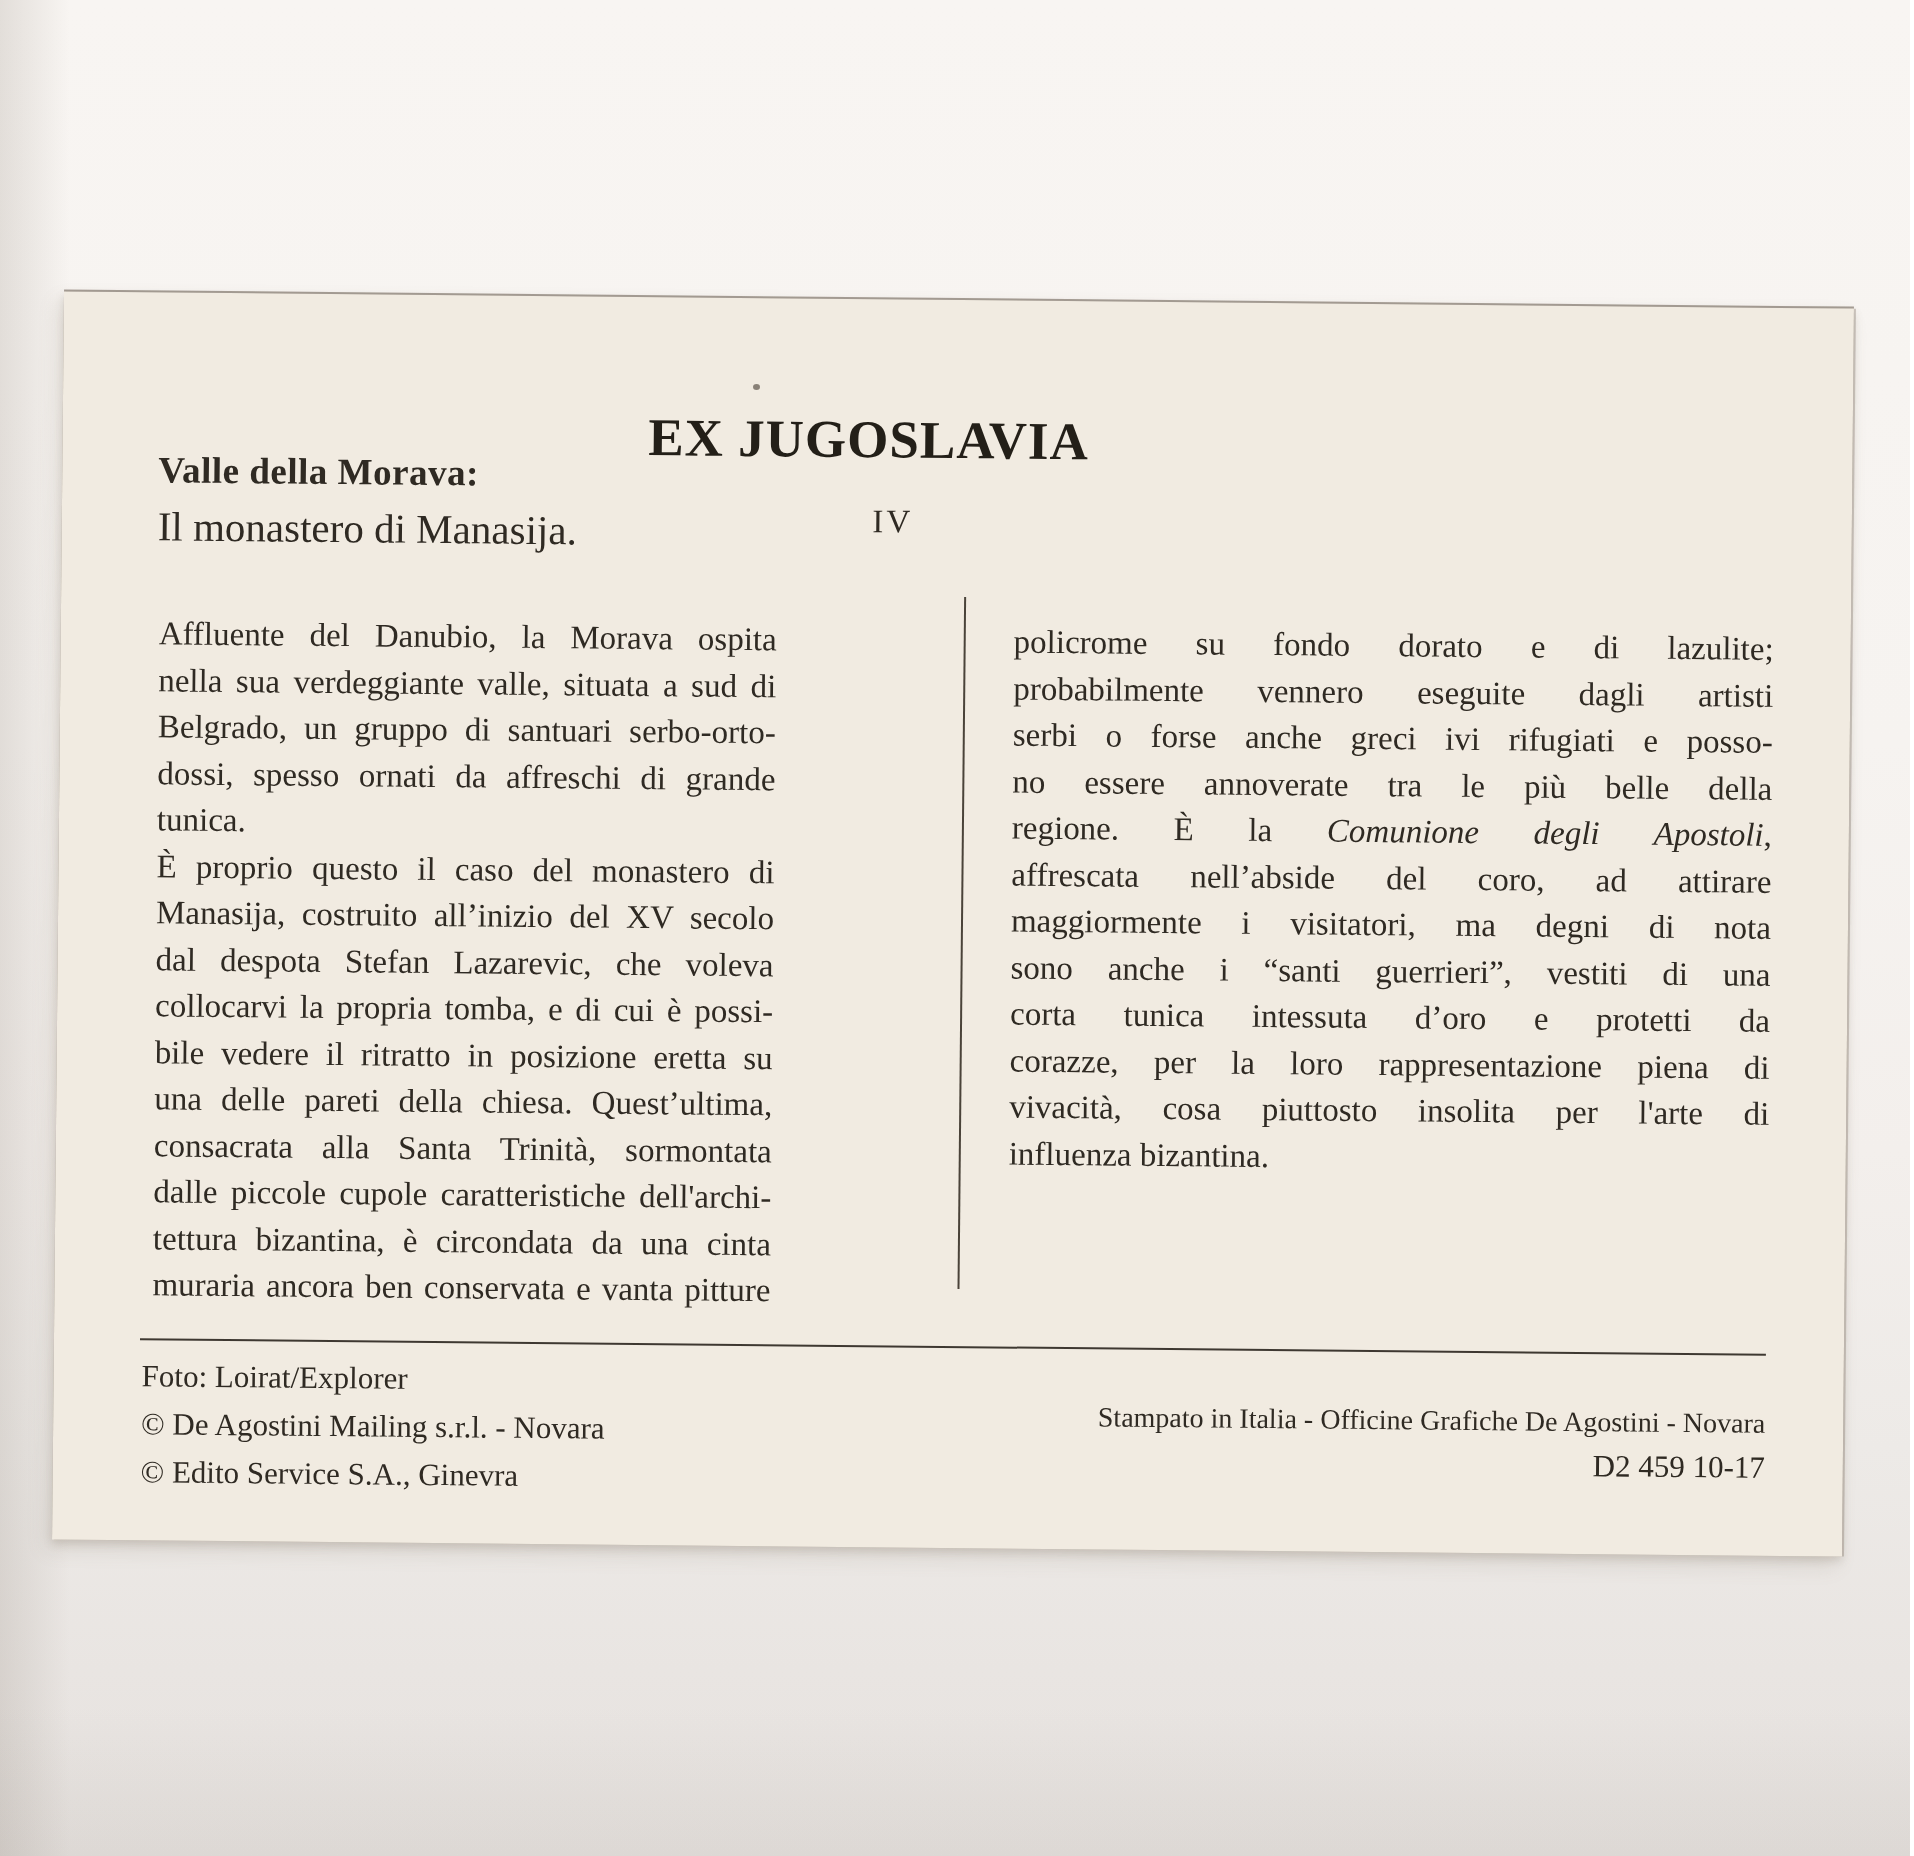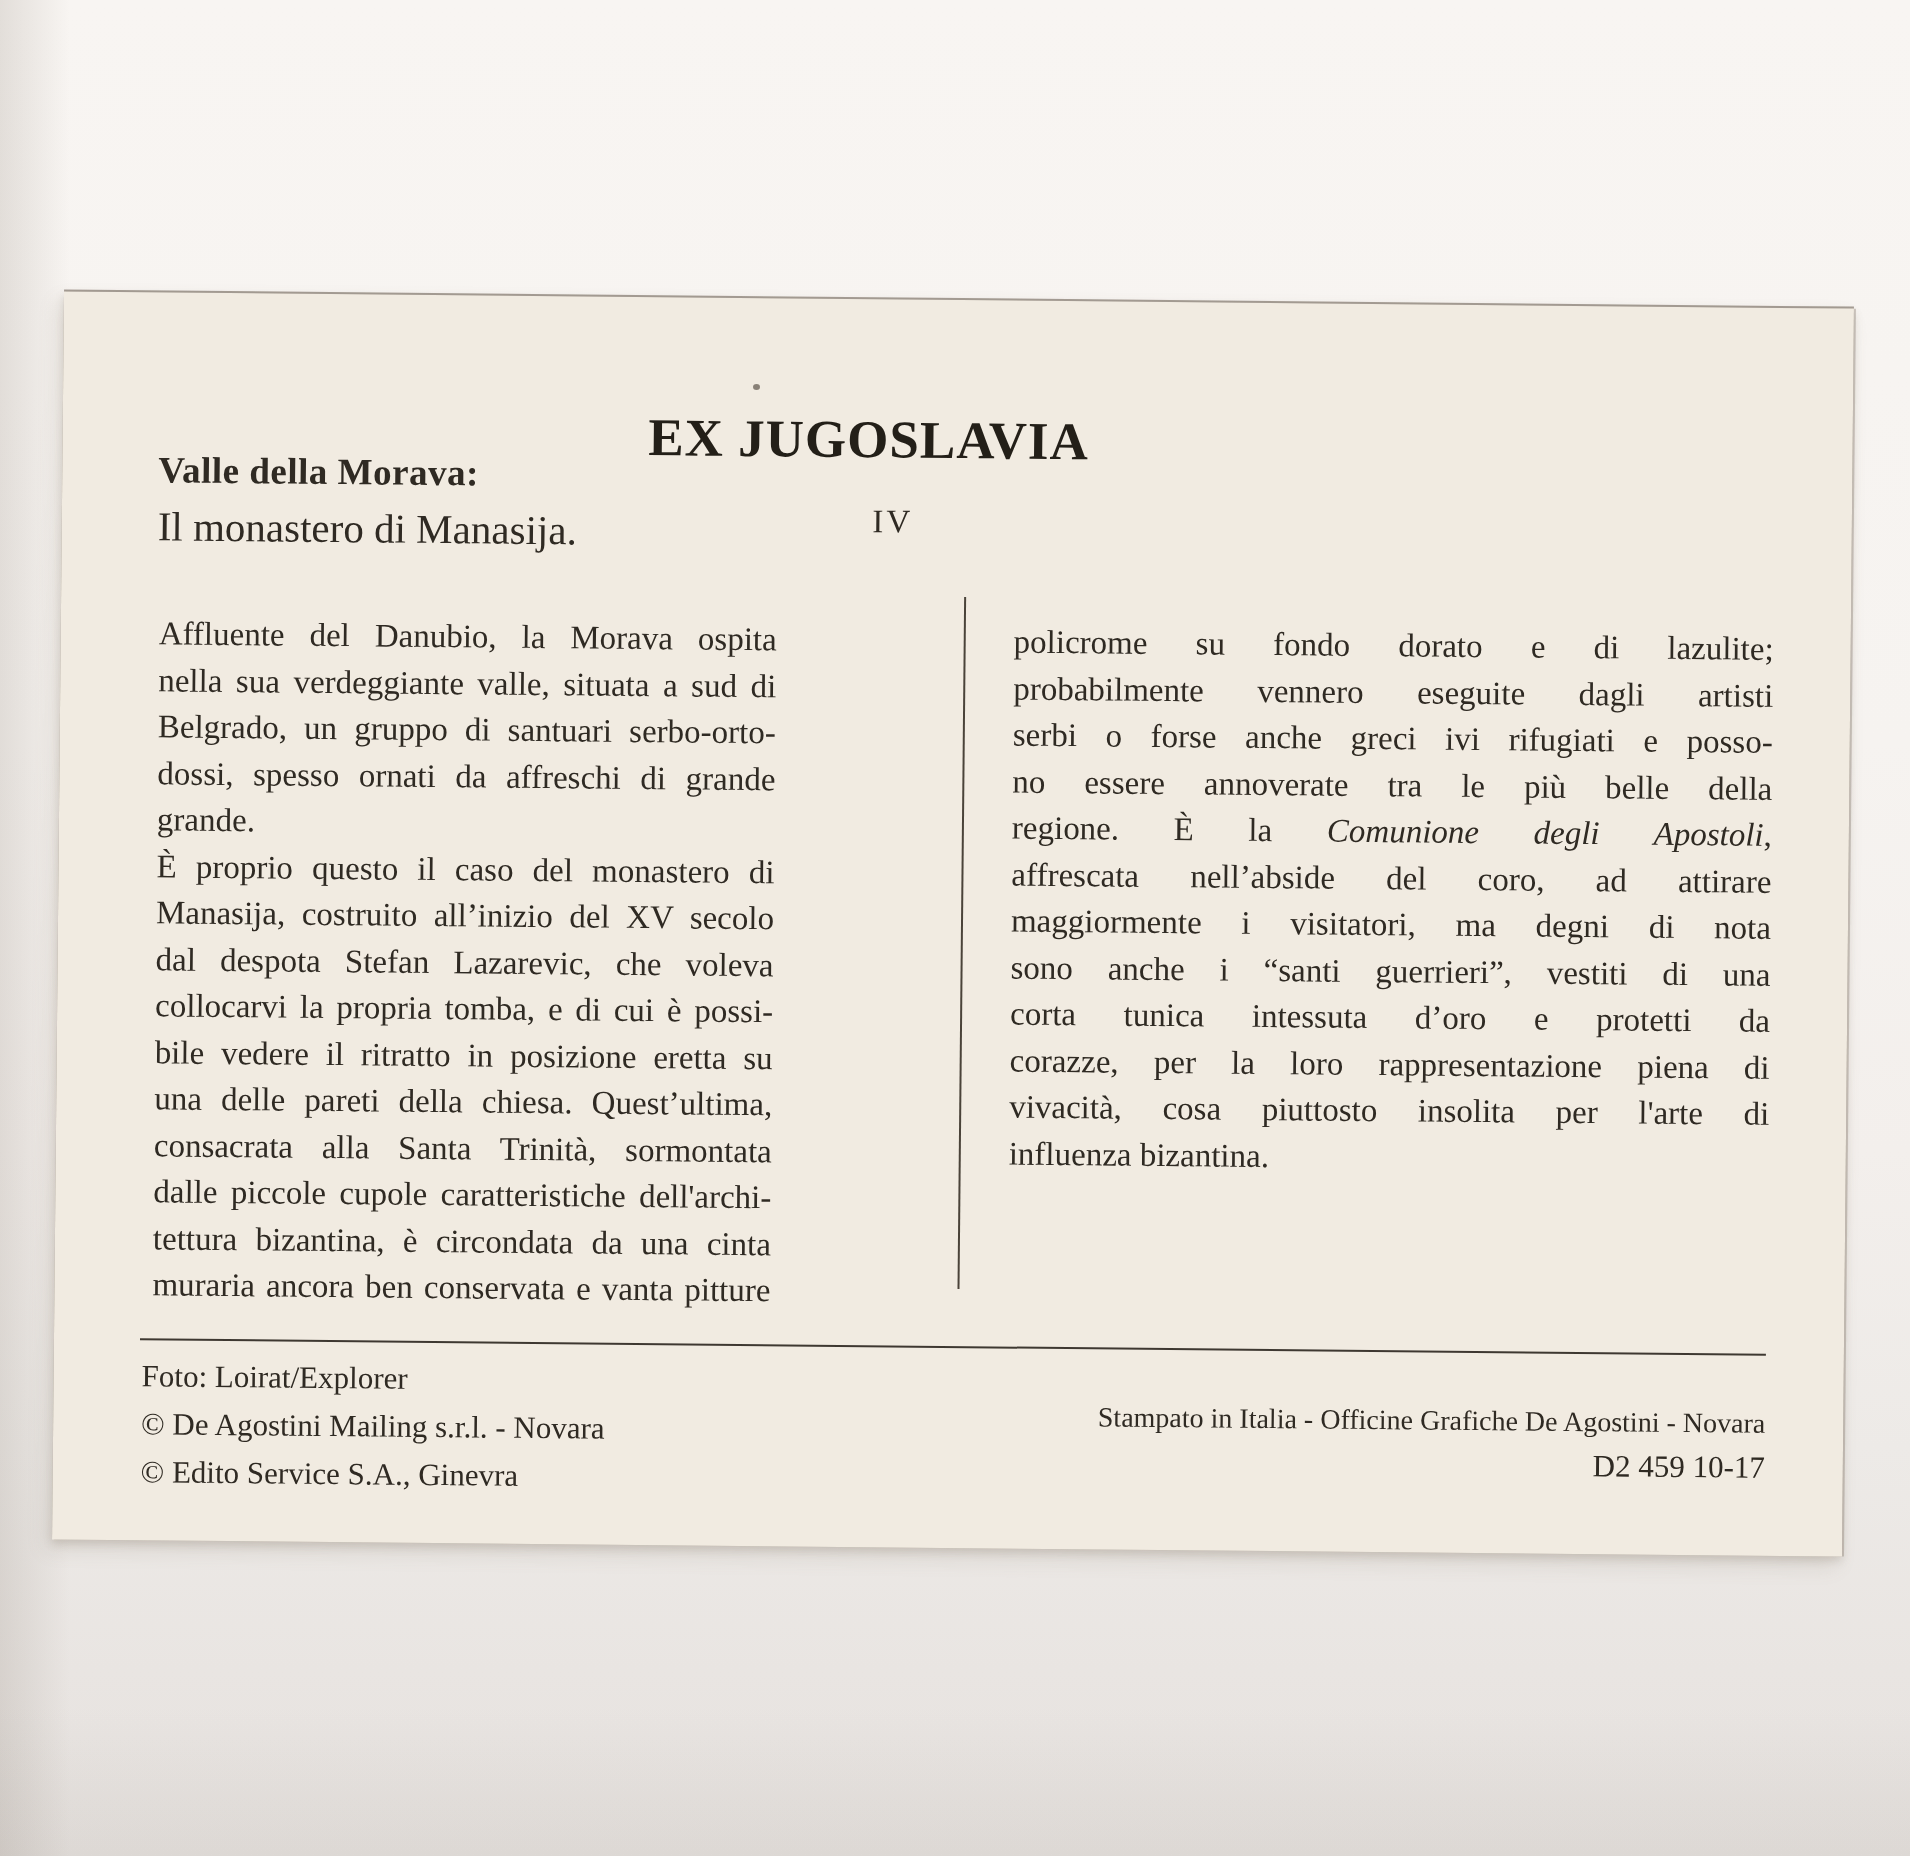--- a/index.html
+++ b/index.html
@@ -140,21 +140,21 @@
     <div class="title">EX JUGOSLAVIA</div>
     <div class="kicker">Valle della Morava:</div>
     <div class="subtitle">Il monastero di Manasija.</div>
     <div class="numeral">IV</div>
 
     <div class="col col-left">
         <div class="bline"><span>Affluente del Danubio, la Morava ospita</span></div>
         <div class="bline"><span>nella sua verdeggiante valle, situata a sud di</span></div>
         <div class="bline"><span>Belgrado, un gruppo di santuari serbo-orto-</span></div>
         <div class="bline"><span>dossi, spesso ornati da affreschi di grande</span></div>
-        <div class="bline flush"><span>grande.</span></div>
+        <div class="bline flush"><span>tunica.</span></div>
         <div class="bline"><span>È proprio questo il caso del monastero di</span></div>
         <div class="bline"><span>Manasija, costruito all’inizio del XV secolo</span></div>
         <div class="bline"><span>dal despota Stefan Lazarevic, che voleva</span></div>
         <div class="bline"><span>collocarvi la propria tomba, e di cui è possi-</span></div>
         <div class="bline"><span>bile vedere il ritratto in posizione eretta su</span></div>
         <div class="bline"><span>una delle pareti della chiesa. Quest’ultima,</span></div>
         <div class="bline"><span>consacrata alla Santa Trinità, sormontata</span></div>
         <div class="bline"><span>dalle piccole cupole caratteristiche dell'archi-</span></div>
         <div class="bline"><span>tettura bizantina, è circondata da una cinta</span></div>
         <div class="bline"><span>muraria ancora ben conservata e vanta pitture</span></div>

